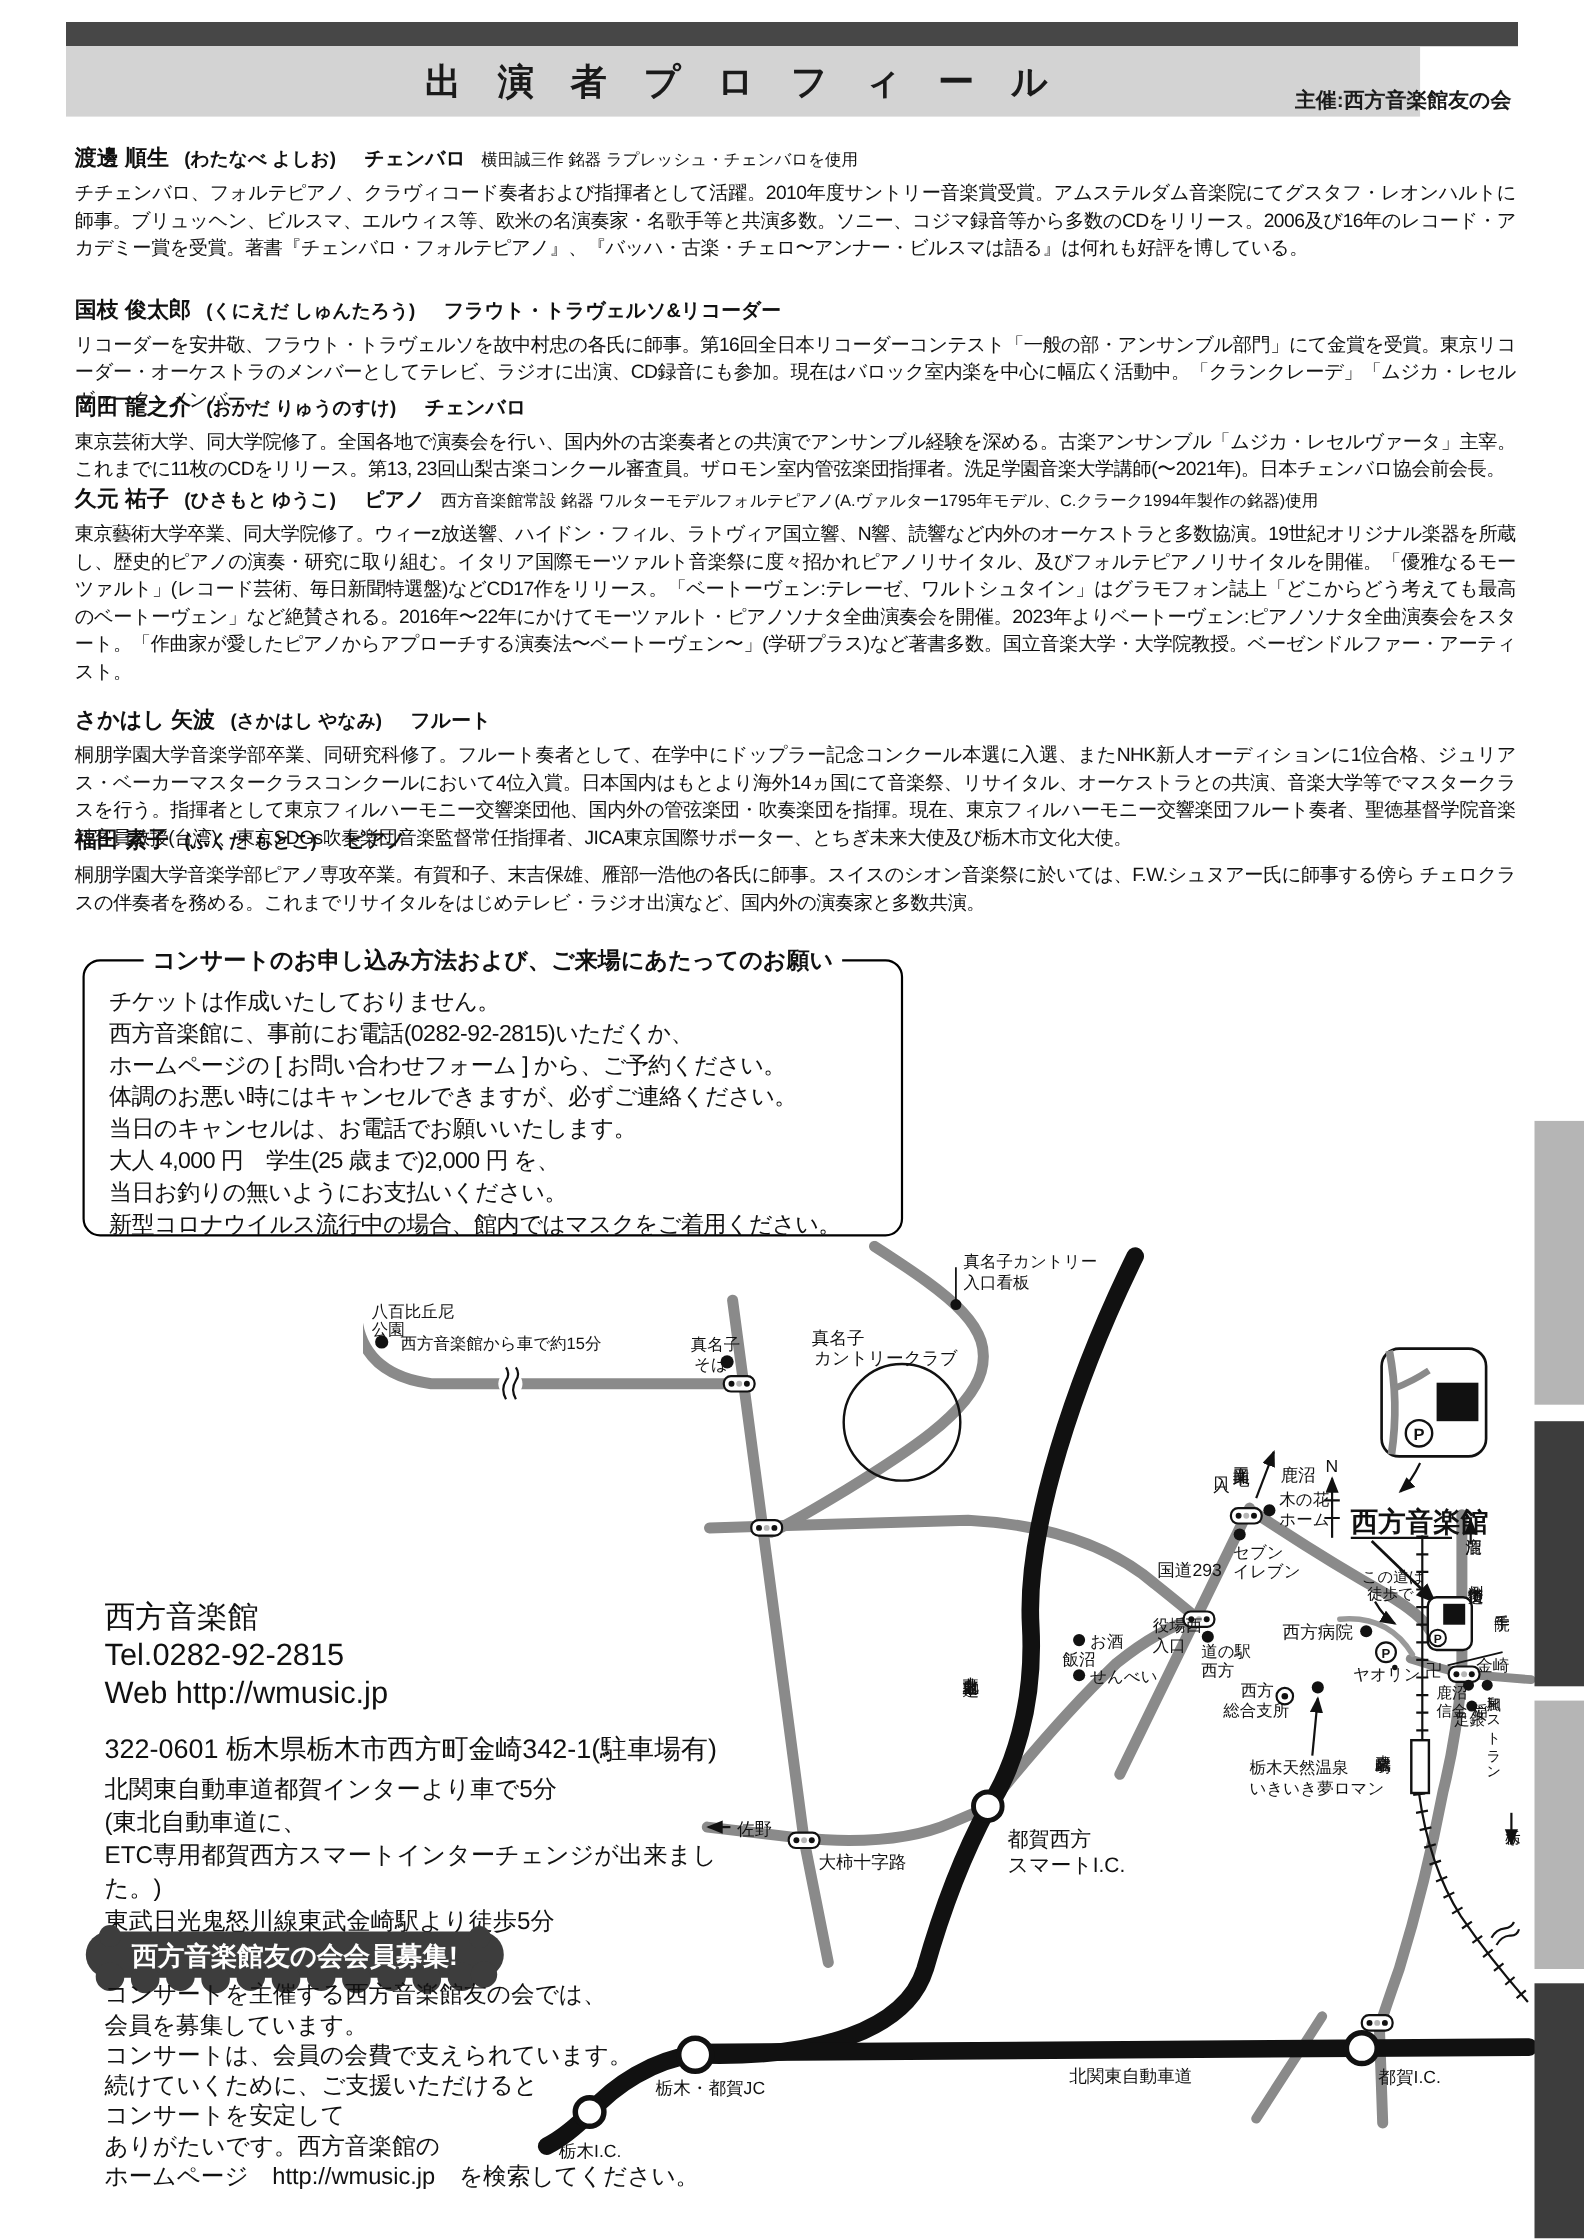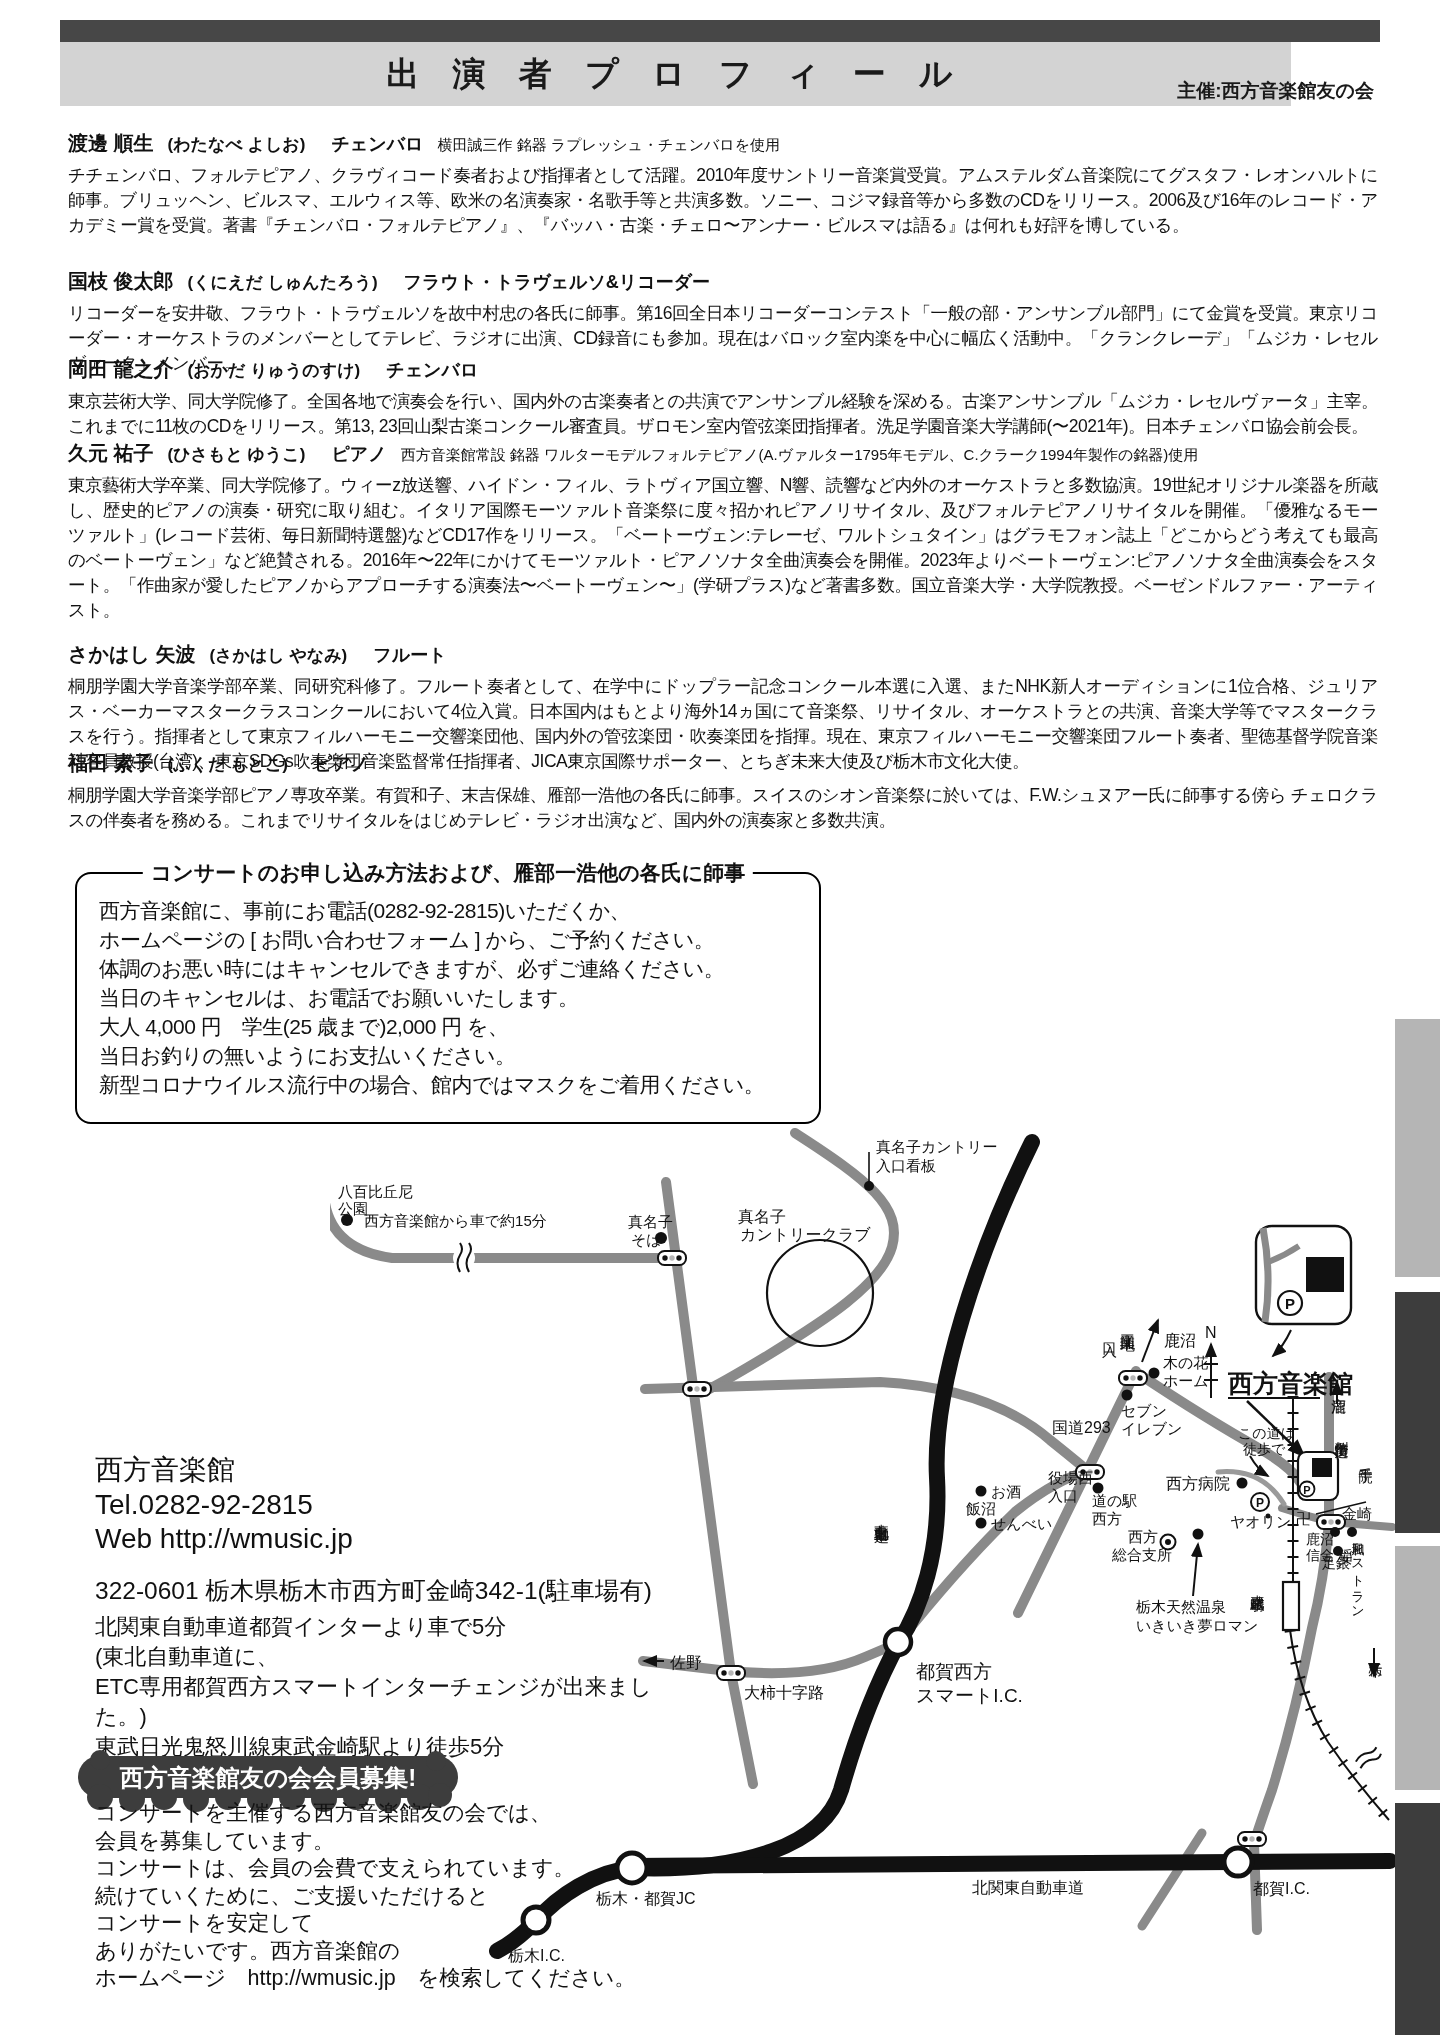--- a/index.html
+++ b/index.html
@@ -77,22 +77,23 @@
 <div class="abs profile" style="top:641px">
   <div class="pname"><span>さかはし 矢波</span><span class="kana">(さかはし やなみ)</span><span class="inst">フルート</span></div>
   <div class="bio">桐朋学園大学音楽学部卒業、同研究科修了。フルート奏者として、在学中にドップラー記念コンクール本選に入選、またNHK新人オーディションに1位合格、ジュリアス・ベーカーマスタークラスコンクールにおいて4位入賞。日本国内はもとより海外14ヵ国にて音楽祭、リサイタル、オーケストラとの共演、音楽大学等でマスタークラスを行う。指揮者として東京フィルハーモニー交響楽団他、国内外の管弦楽団・吹奏楽団を指揮。現在、東京フィルハーモニー交響楽団フルート奏者、聖徳基督学院音楽科客員教授(台湾)、東京SDGs吹奏楽団音楽監督常任指揮者、JICA東京国際サポーター、とちぎ未来大使及び栃木市文化大使。</div>
 </div>
 <div class="abs profile" style="top:750px">
   <div class="pname"><span>福田 素子</span><span class="kana">(ふくだ もとこ)</span><span class="inst">ピアノ</span></div>
   <div class="bio">桐朋学園大学音楽学部ピアノ専攻卒業。有賀和子、末吉保雄、雁部一浩他の各氏に師事。スイスのシオン音楽祭に於いては、F.W.シュヌアー氏に師事する傍ら チェロクラスの伴奏者を務める。これまでリサイタルをはじめテレビ・ラジオ出演など、国内外の演奏家と多数共演。</div>
 </div>
 
 <div class="abs bookbox">
-  <div class="booktitle">コンサートのお申し込み方法および、雁部一浩他の各氏に師事</div>
+  <div class="booktitle">コンサートのお申し込み方法および、ご来場にあたってのお願い</div>
   <div class="booklines">
+    <div>チケットは作成いたしておりません。</div>
     <div>西方音楽館に、事前にお電話(0282-92-2815)いただくか、</div>
     <div>ホームページの [ お問い合わせフォーム ] から、ご予約ください。</div>
     <div>体調のお悪い時にはキャンセルできますが、必ずご連絡ください。</div>
     <div>当日のキャンセルは、お電話でお願いいたします。</div>
     <div>大人 4,000 円　学生(25 歳まで)2,000 円 を、</div>
     <div>当日お釣りの無いようにお支払いください。</div>
     <div>新型コロナウイルス流行中の場合、館内ではマスクをご着用ください。</div>
   </div>
 </div>
 

